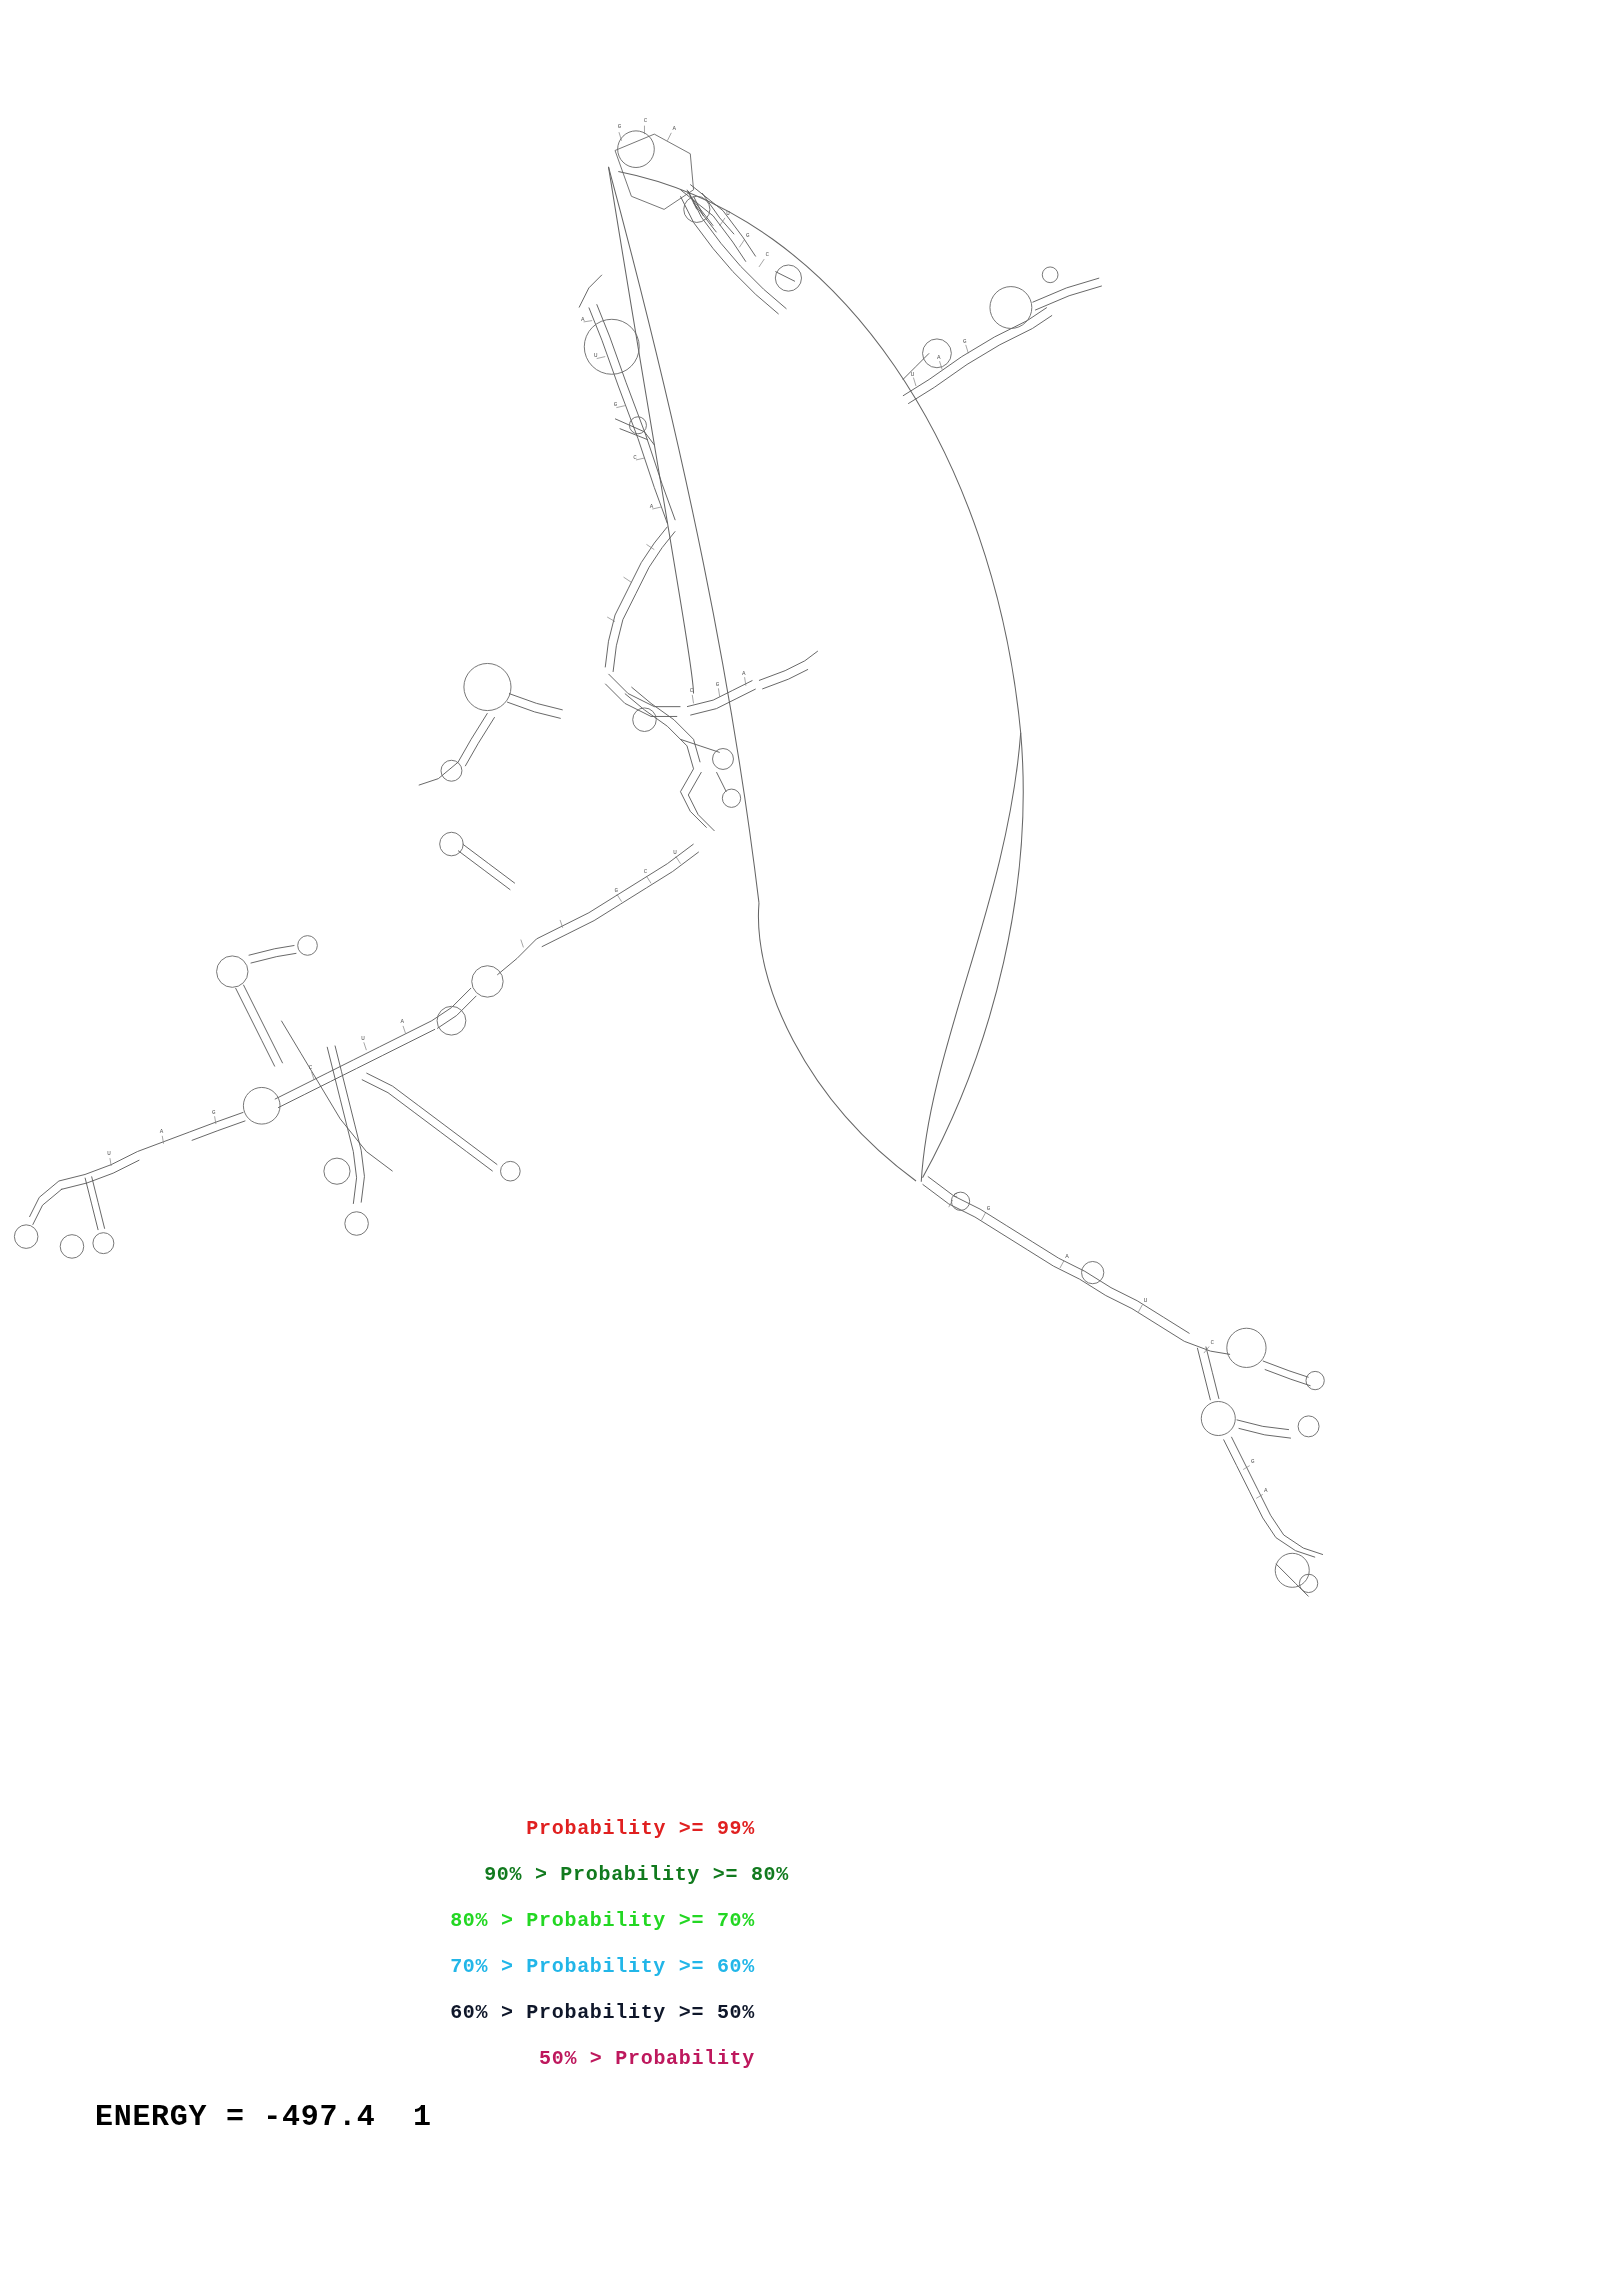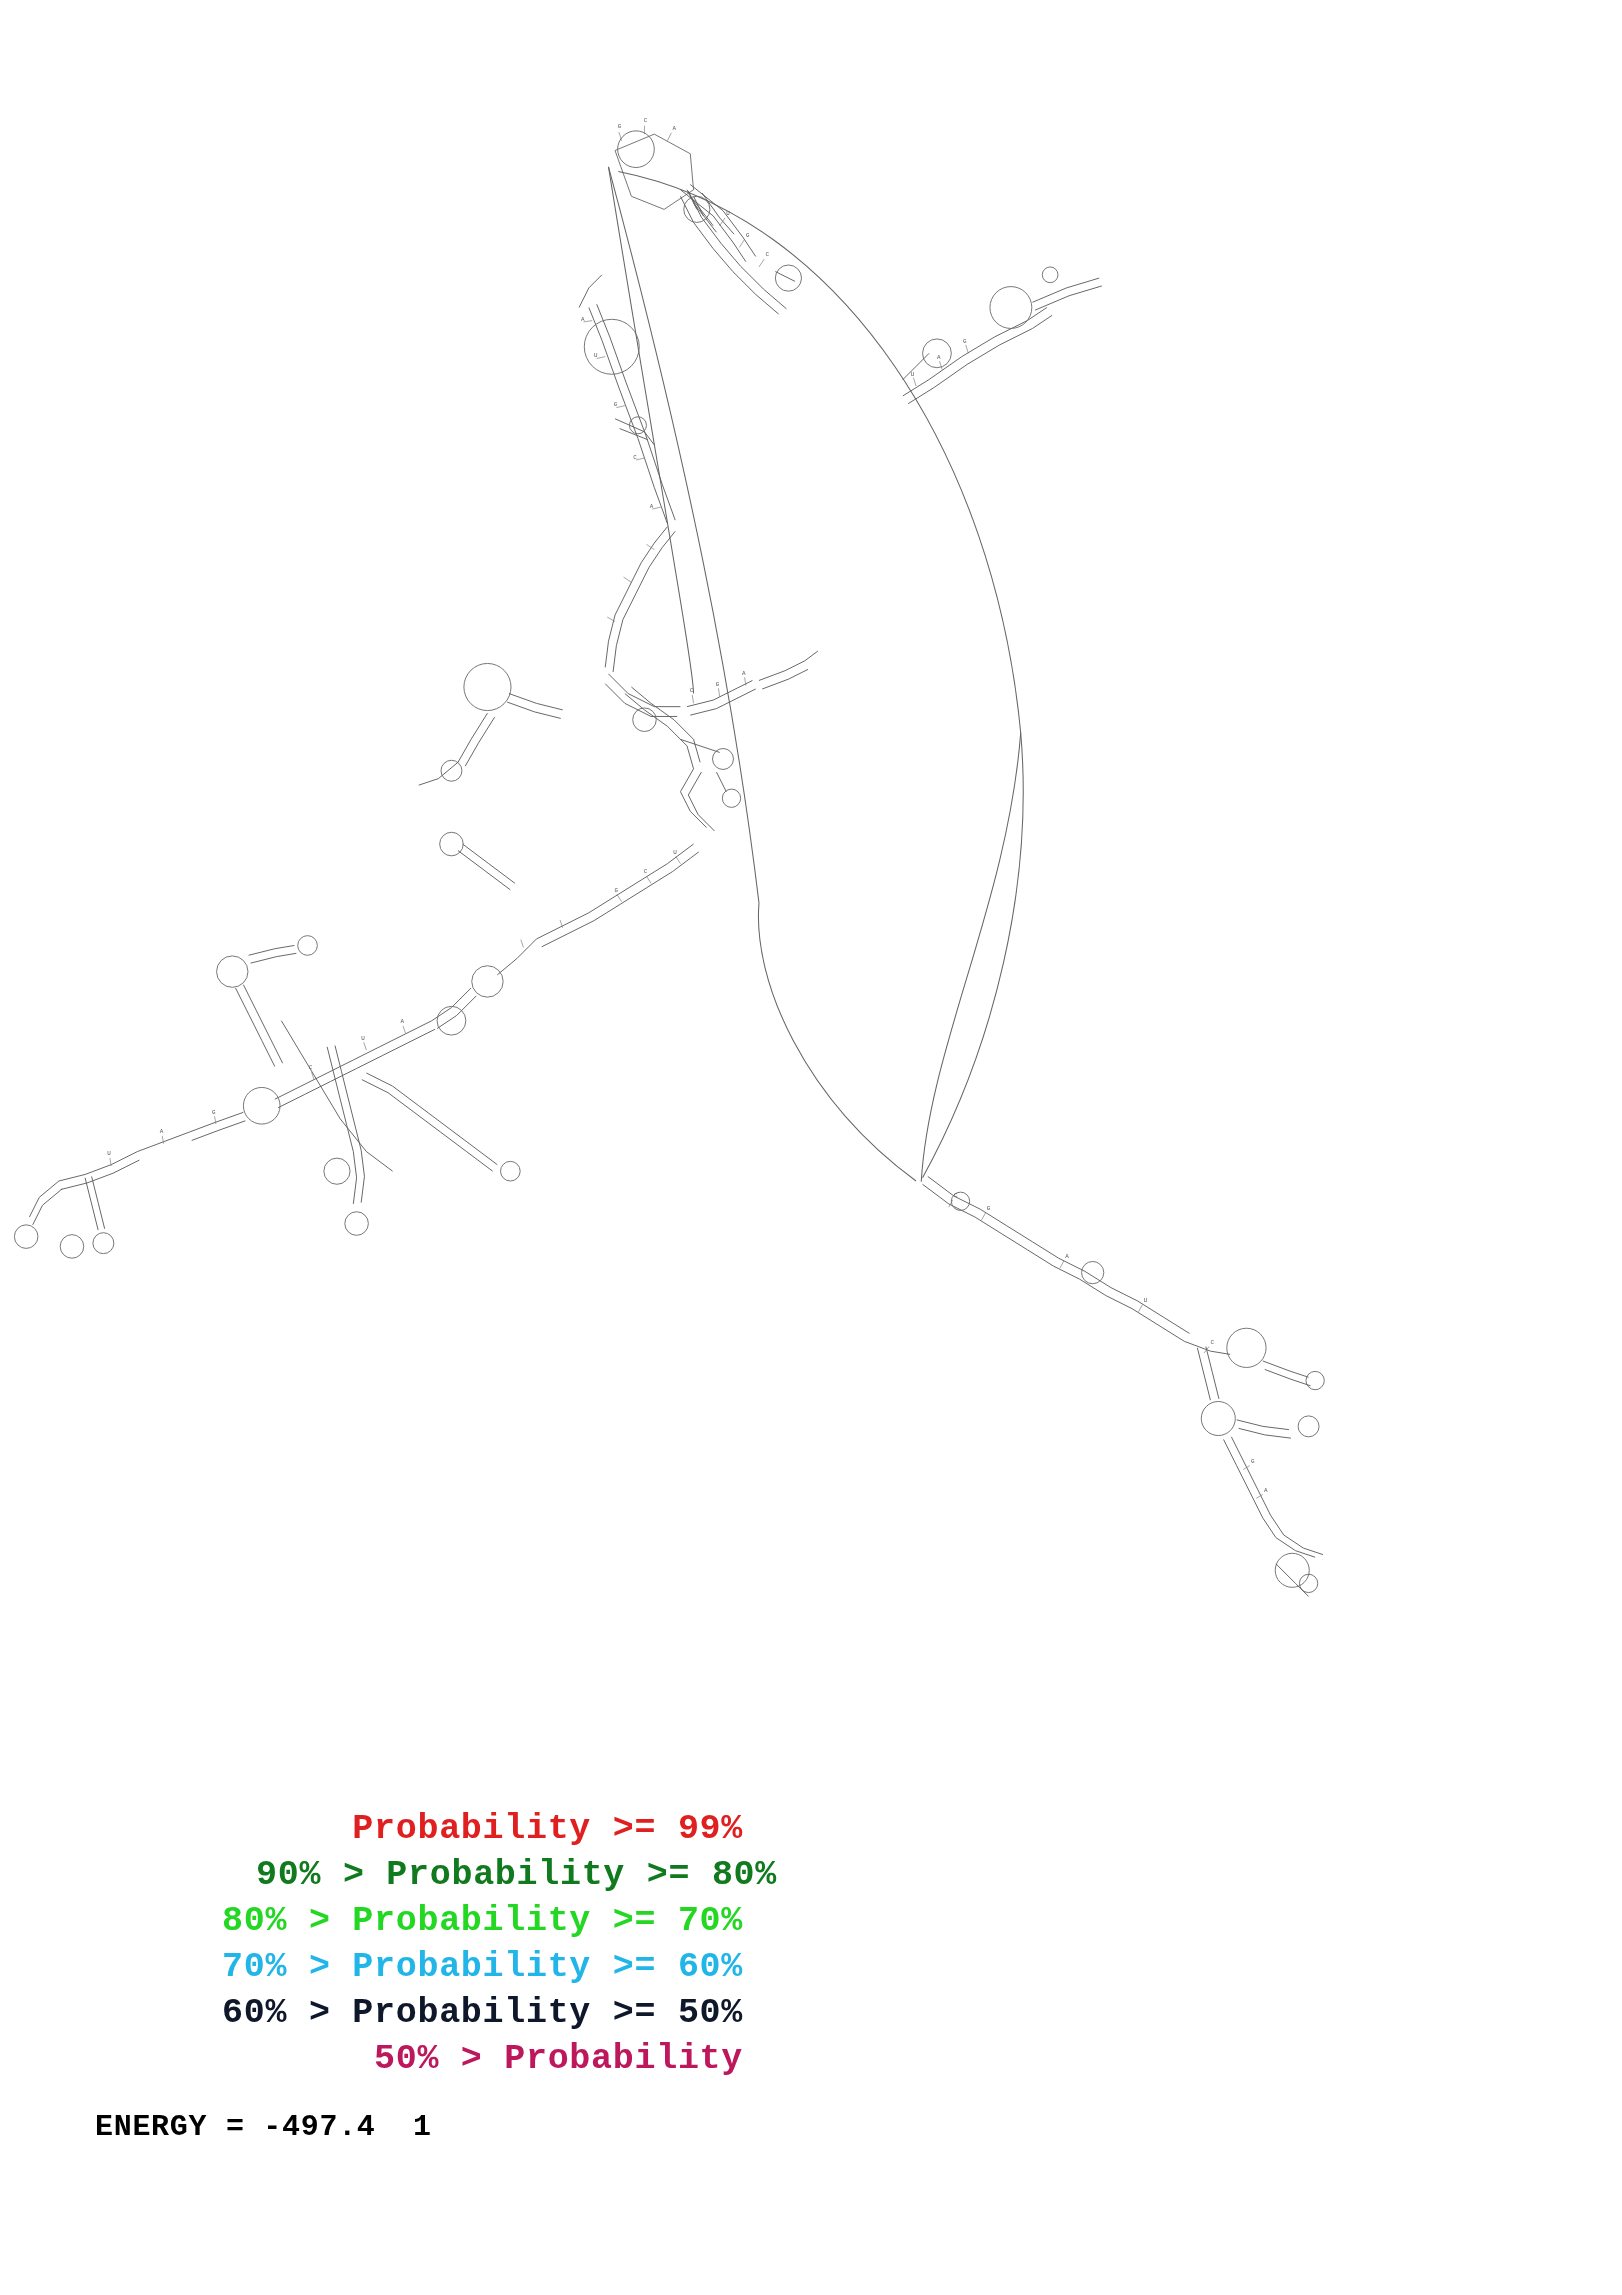--- a/index.html
+++ b/index.html
@@ -27,38 +27,38 @@
     height: 1675px;
   }
   #legend-panel {
     position: absolute;
     left: 0;
     top: 1806px;
     width: 1622px;
   }
   .legend-row {
     font-family: "Liberation Mono", monospace;
-    font-size: 35px;
+    font-size: 20px;
     font-weight: bold;
     letter-spacing: 0.7px;
     line-height: 46px;
     white-space: pre;
     text-align: right;
     width: 739px;
-    padding-left: 4px;
+    padding-left: 16px;
   }
   .energy-row {
     font-family: "Liberation Mono", monospace;
     font-size: 30px;
     font-weight: bold;
     letter-spacing: 0.7px;
     line-height: 46px;
     white-space: pre;
     color: #000000;
-    margin-top: 22px;
+    margin-top: 12px;
     padding-left: 95px;
   }
 </style>
 </head>
 <body>
 
 <div id="structure-panel">
 <svg id="structure-svg" viewBox="0 0 2479 2560" xmlns="http://www.w3.org/2000/svg">
   <g fill="none" stroke="#666666" stroke-width="1.6">
     <path d="M930,255 C1050,700 1120,1050 1160,1380"></path>

